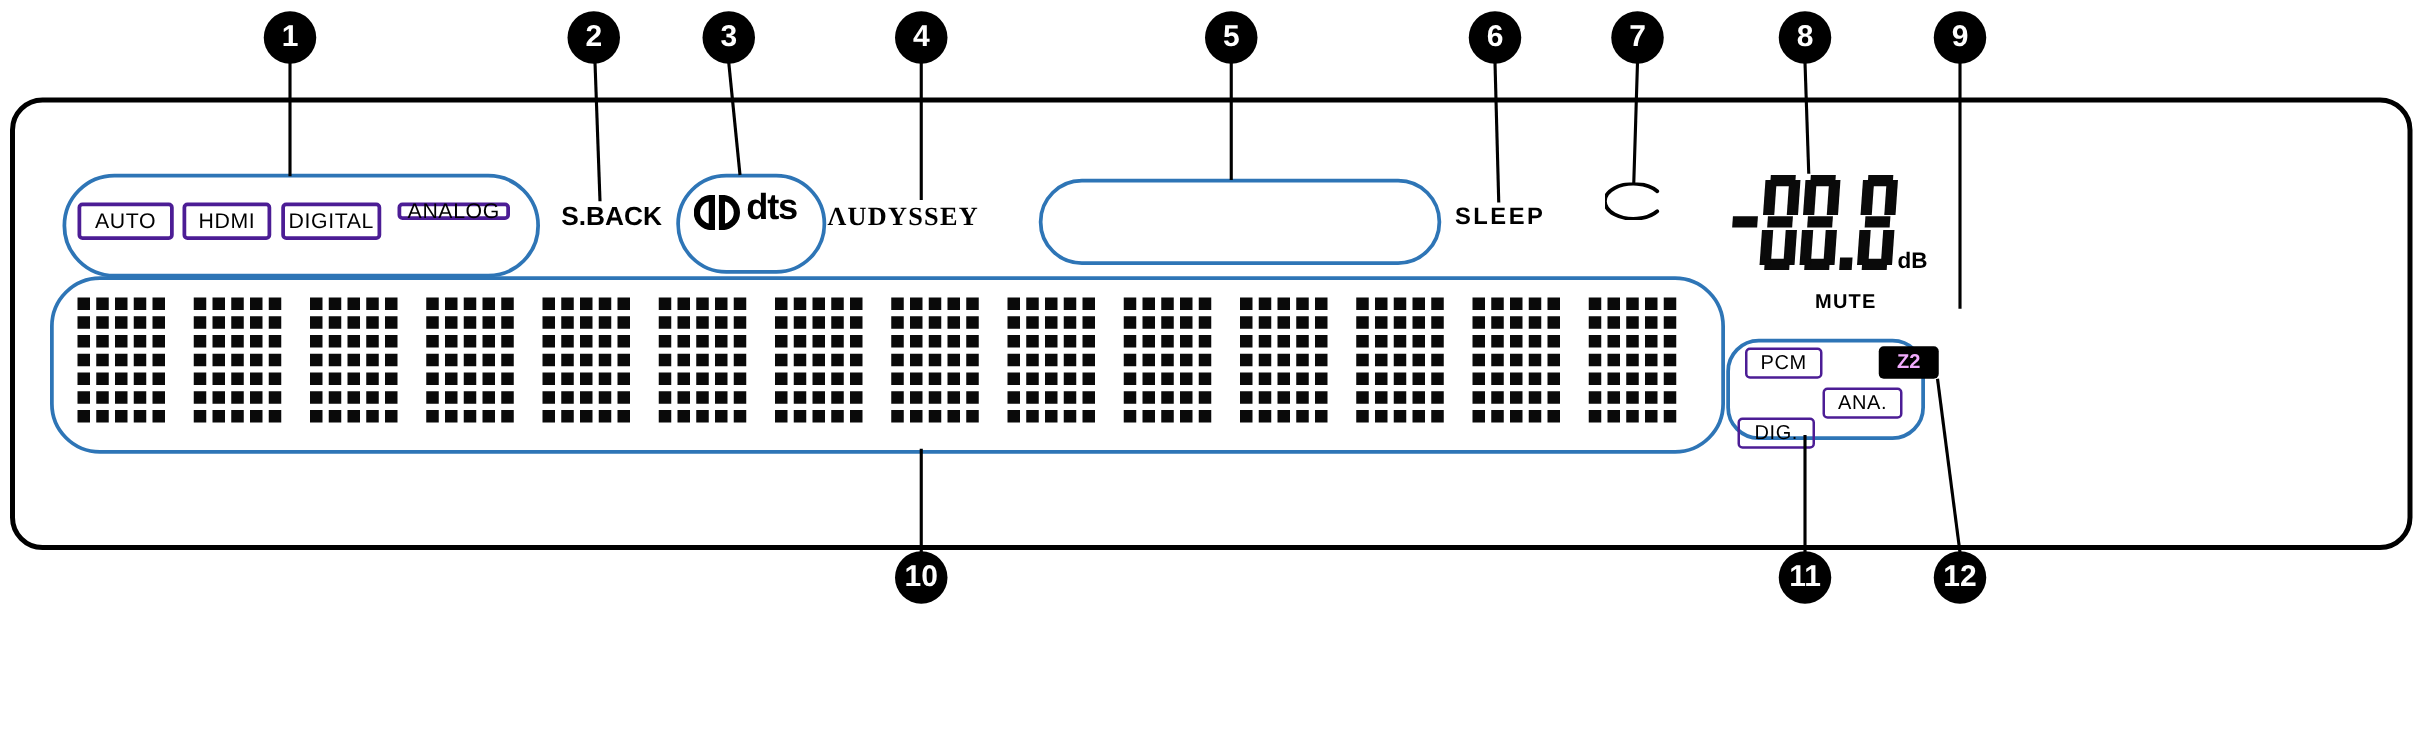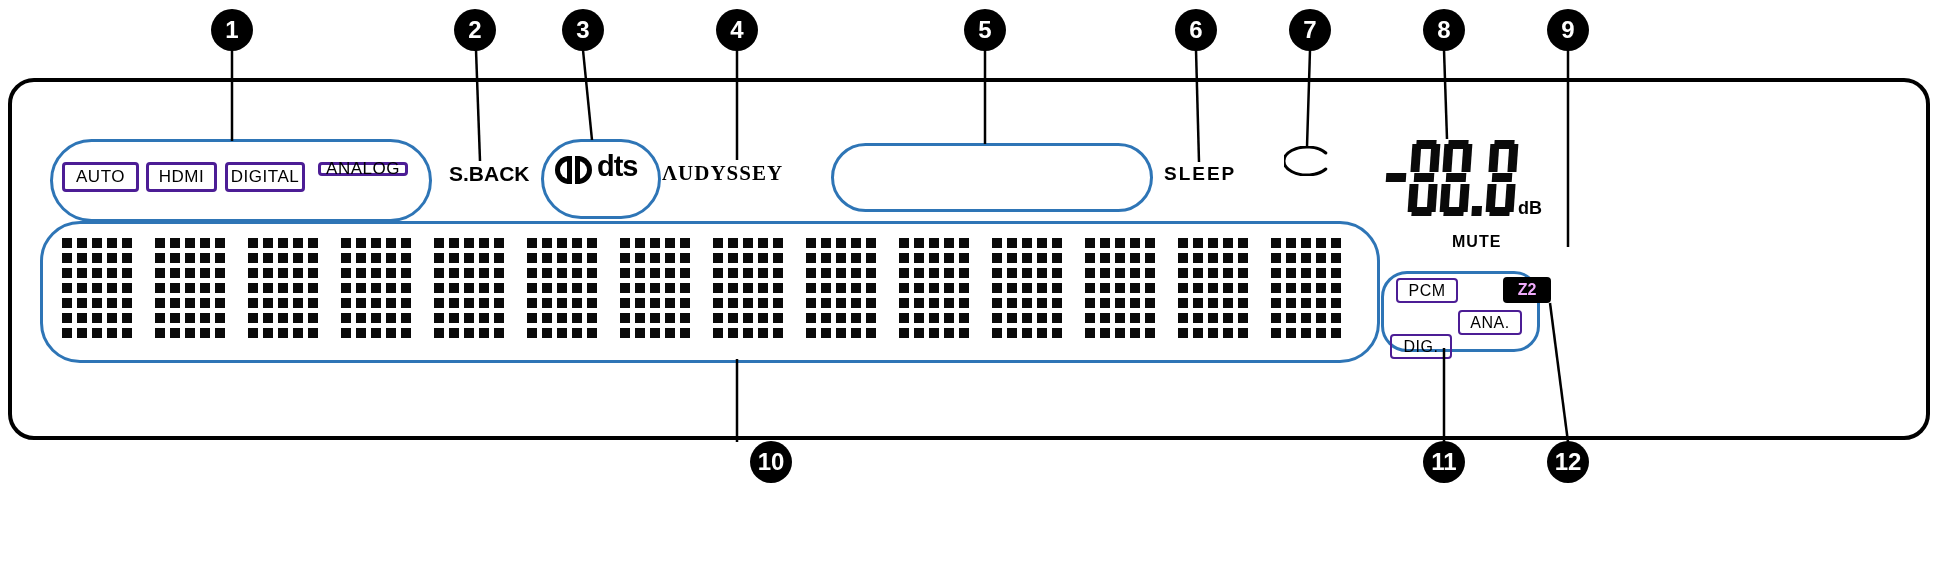--- a/index.html
+++ b/index.html
@@ -677,17 +677,17 @@
 
   <div class="callout" style="left:211px;top:9px;">1</div>
   <div class="callout" style="left:454px;top:9px;">2</div>
   <div class="callout" style="left:562px;top:9px;">3</div>
   <div class="callout" style="left:716px;top:9px;">4</div>
   <div class="callout" style="left:964px;top:9px;">5</div>
   <div class="callout" style="left:1175px;top:9px;">6</div>
   <div class="callout" style="left:1289px;top:9px;">7</div>
   <div class="callout" style="left:1423px;top:9px;">8</div>
   <div class="callout" style="left:1547px;top:9px;">9</div>
-  <div class="callout" style="left:716px;top:441px;margin-left:34px;">10</div>
+  <div class="callout" style="left:716px;top:441px;">10</div>
   <div class="callout" style="left:1423px;top:441px;">11</div>
   <div class="callout" style="left:1547px;top:441px;">12</div>
 
 </div>
 
 </body></html>

